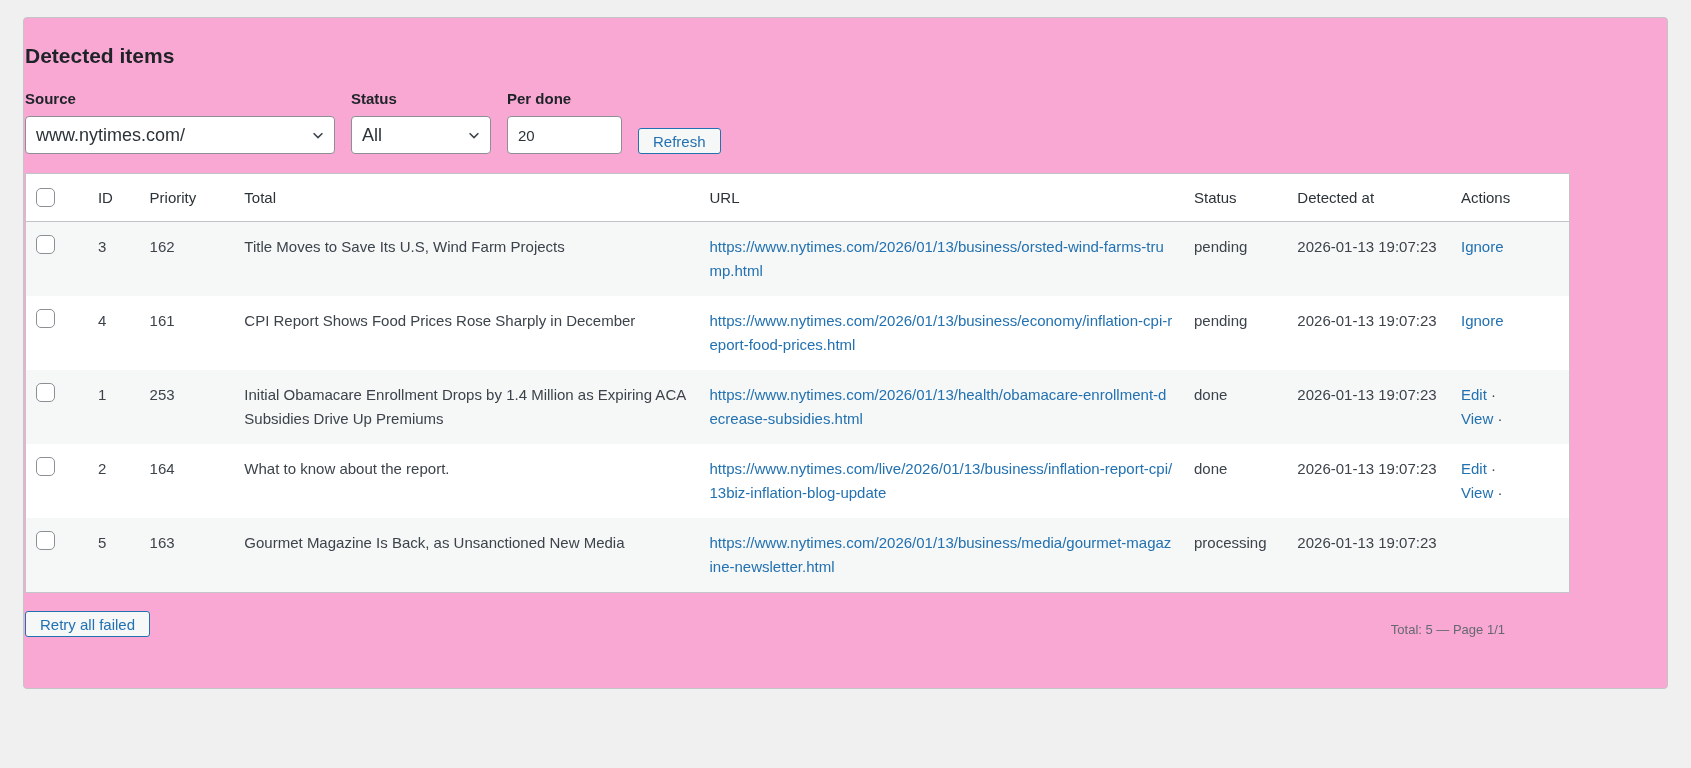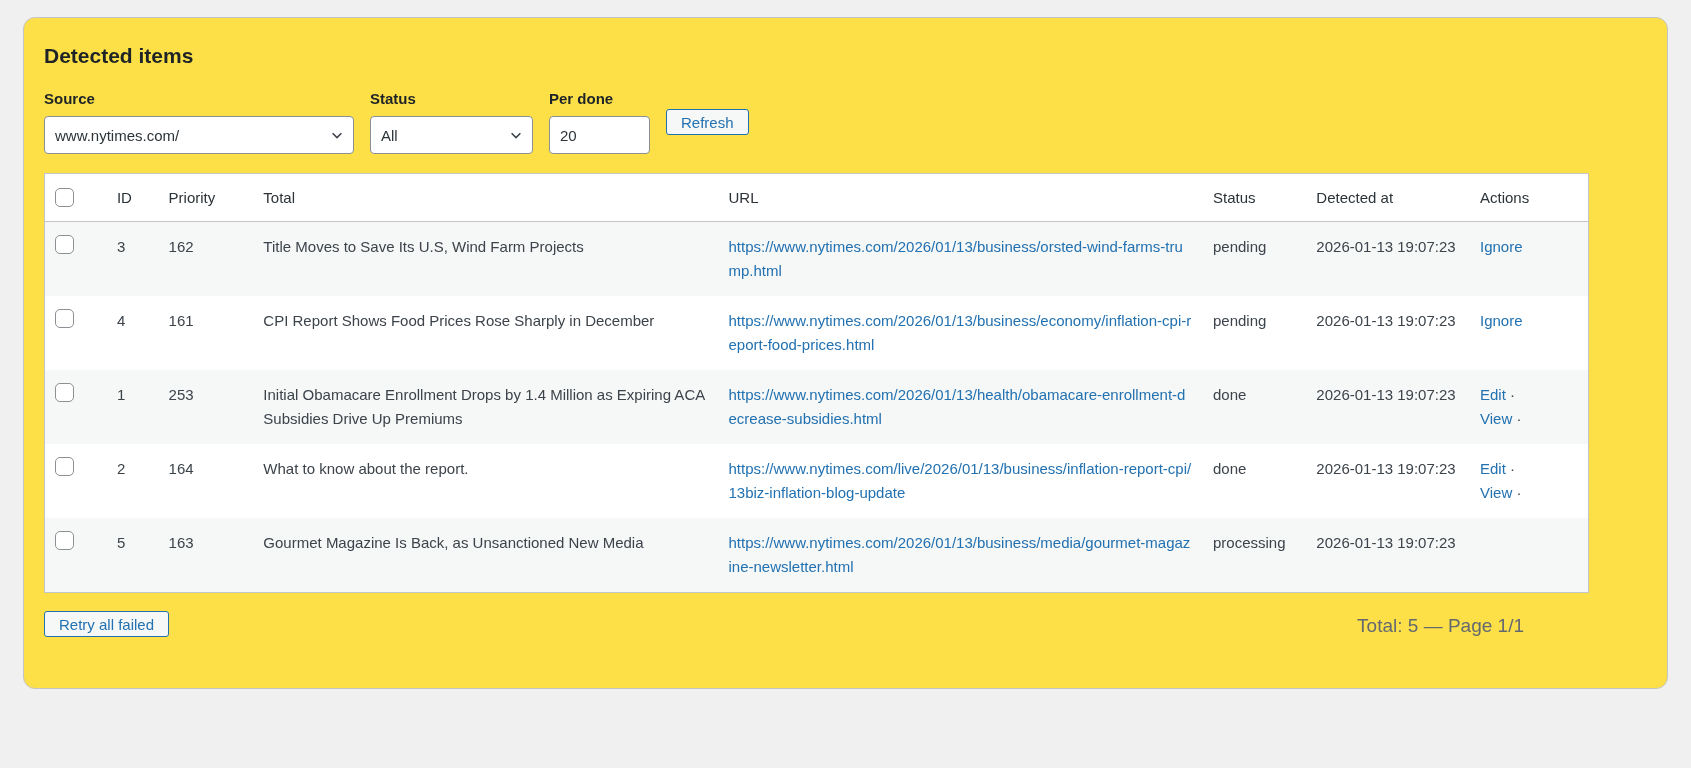--- a/index.html
+++ b/index.html
@@ -9,75 +9,75 @@
     color: #2c3338;
     min-height: 768px;
   }
   .page {
     width: 1691px;
     min-height: 768px;
     background: #f0f0f1;
     padding: 17px 23px;
   }
   .card {
-    background: #fde047;
+    background: #f9a8d4;
     border: 1px solid #c3c4c7;
-    border-radius: 12px;
-    padding: 26px 17px 24px 20px;
+    border-radius: 4px;
+    padding: 26px 17px 24px 1px;
     min-height: 672px;
   }
   h1.page-title {
     font-size: 21px;
     font-weight: bold;
     color: #1d2327;
     margin-bottom: 22px;
   }
   
   .filters {
     display: flex;
-    align-items: center;
+    align-items: flex-end;
     gap: 16px;
     margin-bottom: 19px;
   }
   .filter-group { display: flex; flex-direction: column; }
   .filter-label {
     font-size: 15px;
     font-weight: bold;
     color: #1d2327;
     margin-bottom: 9px;
   }
   .select-wrap { position: relative; }
   select.wp-select {
     appearance: none;
     -webkit-appearance: none;
     font-family: "Liberation Sans", sans-serif;
-    font-size: 15px;
+    font-size: 18px;
     color: #2c3338;
     height: 38px;
     padding: 0 34px 0 10px;
     background: #ffffff;
     border: 1px solid #8c8f94;
     border-radius: 4px;
   }
   .select-wrap .chevron {
     position: absolute;
     right: 10px;
     top: 50%;
     transform: translateY(-50%);
     pointer-events: none;
     display: flex;
   }
   .src-select { width: 310px; }
-  .status-select { width: 163px; }
+  .status-select { width: 140px; }
   input.wp-input {
     font-family: "Liberation Sans", sans-serif;
     font-size: 15px;
     color: #2c3338;
     height: 38px;
-    width: 101px;
+    width: 115px;
     padding: 0 10px;
     background: #ffffff;
     border: 1px solid #8c8f94;
     border-radius: 4px;
   }
   .btn-secondary {
     font-family: "Liberation Sans", sans-serif;
     font-size: 15px;
     color: #2271b1;
     background: #f6f7f7;
@@ -147,21 +147,21 @@
   
   .table-footer {
     width: 1480px;
     max-width: 100%;
     margin-top: 18px;
     display: flex;
     justify-content: space-between;
     align-items: flex-end;
   }
   .footer-summary {
-    font-size: 19px;
+    font-size: 13px;
     color: #646970;
   }
 </style>
 </head>
 <body>
 
 <div class="page">
   <div class="card">
 
     <h1 class="page-title">Detected items</h1>

